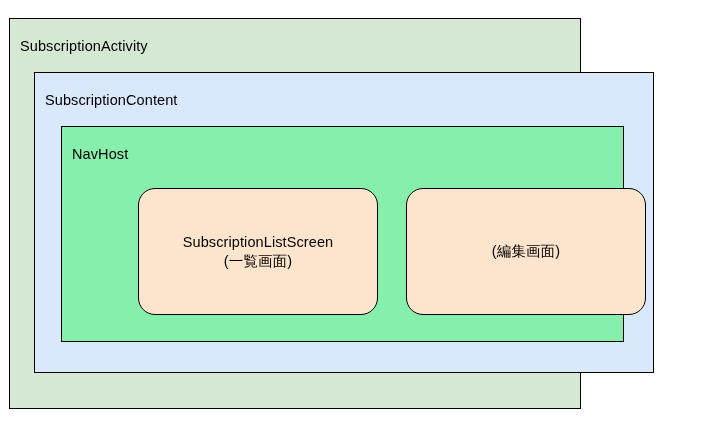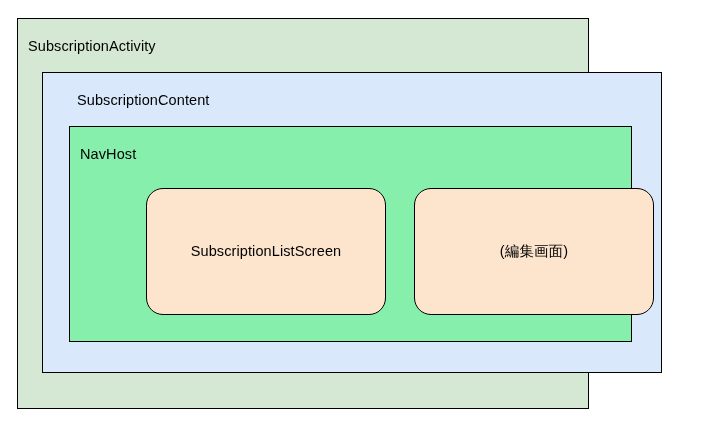--- a/index.html
+++ b/index.html
@@ -34,21 +34,21 @@
     position: absolute;
     font-size: 14.5px;
     line-height: 17px;
     color: #000000;
     white-space: nowrap;
     letter-spacing: 0.1px;
   }
 
   
   #activity-box {
-    left: 17px;
+    left: 9px;
     top: 18px;
     width: 572px;
     height: 391px;
     background: #d5e8d4;
   }
   #activity-label {
     left: 10px;
     top: 19px;
   }
 
@@ -56,21 +56,20 @@
   #content-box {
     left: 24px;
     top: 53px;
     width: 620px;
     height: 301px;
     background: #dae8fc;
   }
   #content-label {
     left: 10px;
     top: 19px;
-    margin-left: 24px;
   }
 
   
   #navhost-box {
     left: 26px;
     top: 53px;
     width: 563px;
     height: 216px;
     background: #86efac;
   }
@@ -125,20 +124,21 @@
     <div class="box" id="content-box">
 
       <span class="box-label" id="content-label">SubscriptionContent</span>
 
       <div class="box" id="navhost-box">
 
         <span class="box-label" id="navhost-label">NavHost</span>
 
         <div class="screen-box" id="list-screen-box">
           <span class="screen-line">SubscriptionListScreen</span>
+          <span class="screen-line">(一覧画面)</span>
         </div>
 
         <div class="screen-box" id="edit-screen-box">
           <span class="screen-line">(編集画面)</span>
         </div>
 
       </div>
     </div>
   </div>
 </div>

